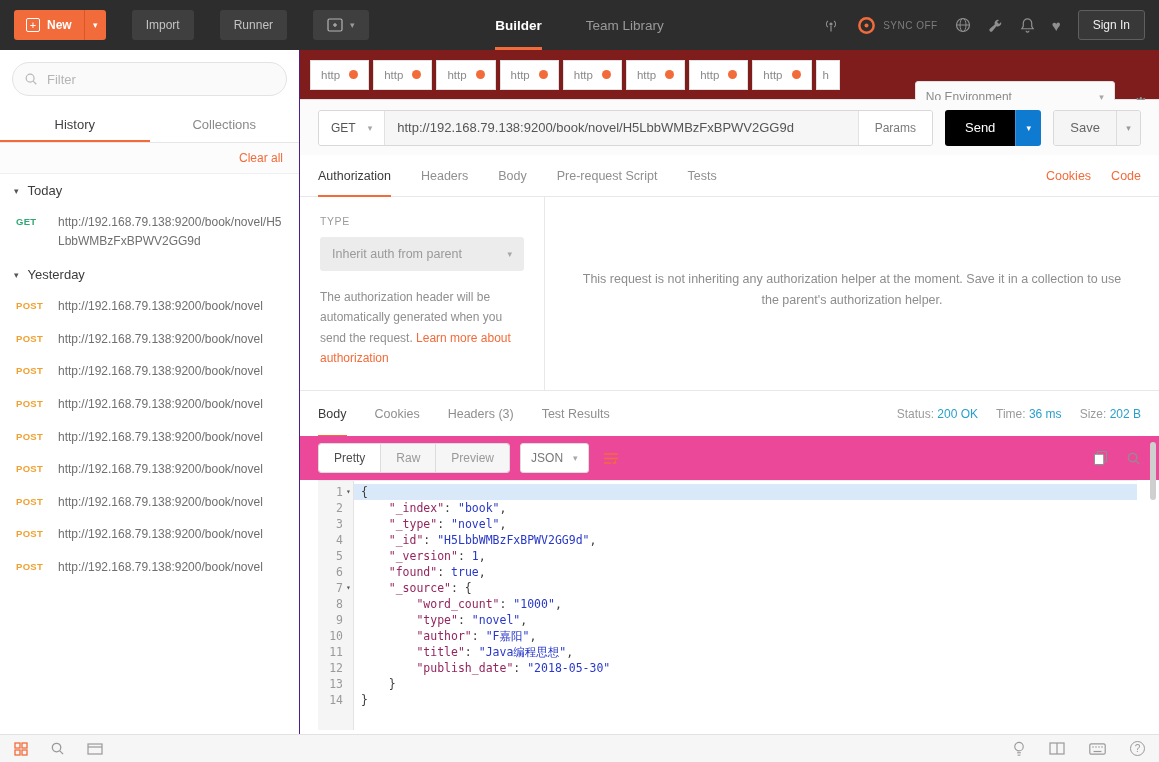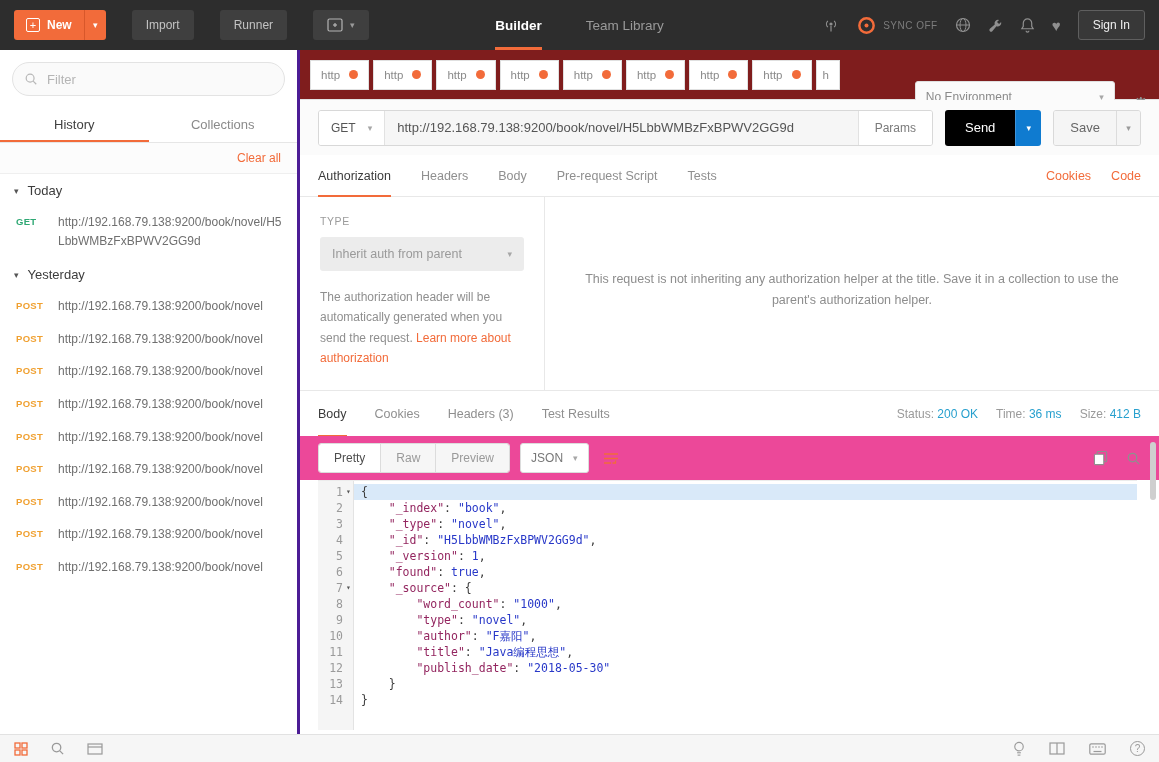--- a/index.html
+++ b/index.html
@@ -28,21 +28,21 @@
 .top-right{margin-left:auto;display:flex;align-items:center;gap:17px;z-index:2;}
 .sync-wrap{display:flex;align-items:center;gap:6px;}
 .sync-label{font-size:10px;color:#7c7c7c;letter-spacing:.5px;}
 .glyph-icon{color:#8f8f8f;font-size:15px;line-height:1;cursor:pointer;}
 .gear-glyph{font-size:18px;}
 .btn-signin{border:1px solid #5f5f5f;background:#383838;color:#efefef;font-size:12px;
   padding:7px 14px;border-radius:3px;cursor:pointer;}
 
 
 .sidebar{position:absolute;top:50px;left:0;width:300px;bottom:28px;background:#fff;
-  border-right:3px solid #4c1d95;overflow:hidden;}
+  border-right:1px solid #4c1d95;overflow:hidden;}
 .filter-wrap{margin:12px;position:relative;}
 .filter-input{width:100%;height:34px;border:1px solid #e3e3e3;border-radius:17px;background:#fafafa;
   padding:0 12px 0 34px;font-size:13px;color:#555;outline:none;font-family:inherit;}
 .filter-input::placeholder{color:#b5b5b5;}
 .filter-icon{position:absolute;left:12px;top:10px;}
 .side-tabs{display:flex;border-bottom:1px solid #e6e6e6;}
 .side-tab{flex:1;text-align:center;padding:9px 0 10px;font-size:13px;color:#8a8a8a;cursor:pointer;}
 .side-tab.active{color:#3f3f3f;box-shadow:inset 0 -2px 0 #f26b3a;}
 .clear-row{display:flex;justify-content:flex-end;padding:8px 16px;background:#fcfcfc;
   border-bottom:1px solid #efefef;}
@@ -402,35 +402,35 @@
     <div class="auth-panel">
       <div class="auth-left">
         <div class="type-label">TYPE</div>
         <div class="auth-select">
           <span>Inherit auth from parent</span>
           <span class="caret">▾</span>
         </div>
         <div class="auth-desc"><span>The authorization header will be automatically generated when you send the request. </span><span class="auth-link">Learn more about authorization</span></div>
       </div>
       <div class="auth-right">
-        <div class="inherit-msg">This request is not inheriting any authorization helper at the title. Save it in a collection to use the parent's authorization helper.</div>
+        <div class="inherit-msg">This request is not inheriting any authorization helper at the moment. Save it in a collection to use the parent's authorization helper.</div>
       </div>
     </div>
 
     <div class="resp-tabs">
       <div style="display:flex;align-items:center;height:100%;">
           <div class="resp-tab active">Body</div>
           <div class="resp-tab">Cookies</div>
           <div class="resp-tab">Headers (3)</div>
           <div class="resp-tab">Test Results</div>
         </div>
       <div class="resp-meta">
           <span class="meta-item"><span class="meta-label">Status: </span><span class="meta-value">200 OK</span></span>
           <span class="meta-item"><span class="meta-label">Time: </span><span class="meta-value">36 ms</span></span>
-          <span class="meta-item"><span class="meta-label">Size: </span><span class="meta-value">412 B</span></span>
+          <span class="meta-item"><span class="meta-label">Size: </span><span class="meta-value">202 B</span></span>
         </div>
     </div>
 
     <div class="view-bar">
       <div class="seg">
           <div class="seg-item active">Pretty</div>
           <div class="seg-item">Raw</div>
           <div class="seg-item">Preview</div>
         </div>
       <div class="fmt-select">

